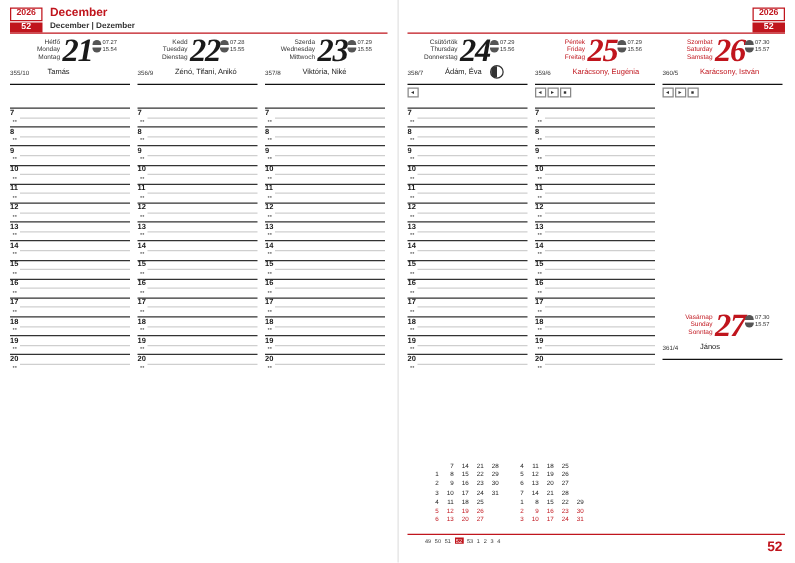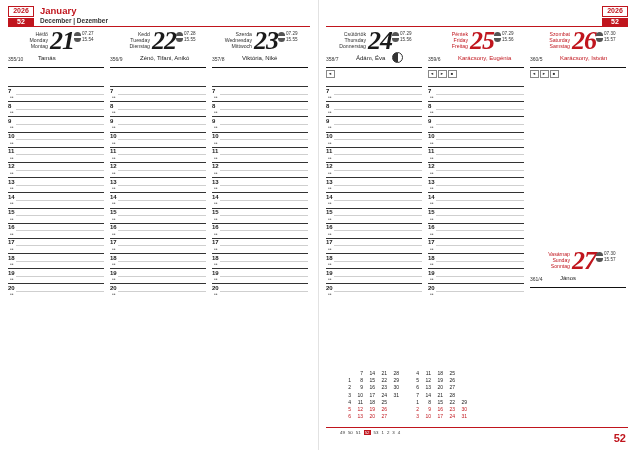--- a/index.html
+++ b/index.html
@@ -88,21 +88,21 @@
 <div class="page">
 
   <div class="half left">
 
     <div class="yearbadge yb-left">
       <div class="y">2026</div>
       <div class="w">52</div>
     </div>
 
     <div class="monthtitle">
-      <div class="m1">January</div>
+      <div class="m1">December</div>
       <div class="m2">December | Dezember</div>
     </div>
 
     <div class="toprule"></div>
 
     <div class="col lc1">
       <div class="dayhead">
         <div class="dnames">
           <div class="hu">Hétfő</div>
           <div class="en">Monday</div>

